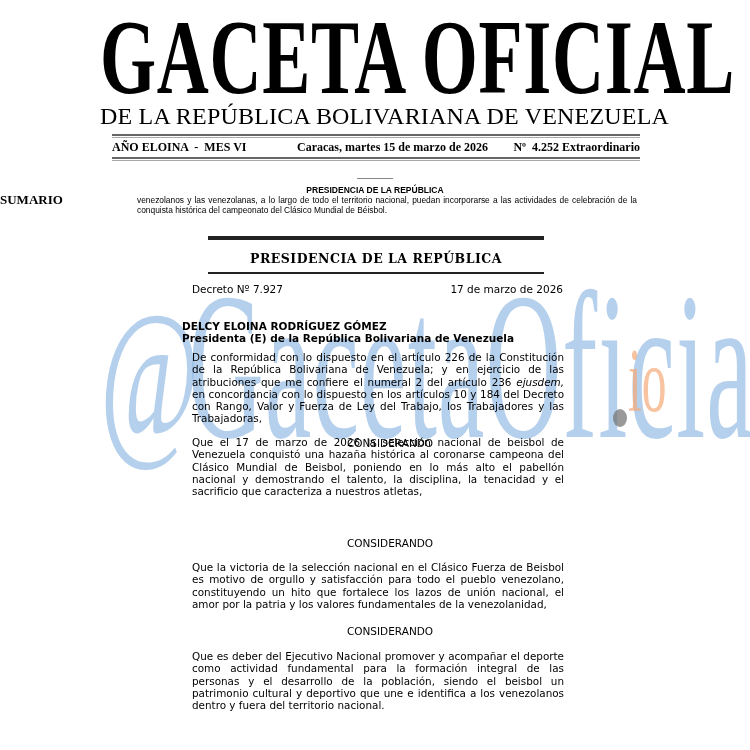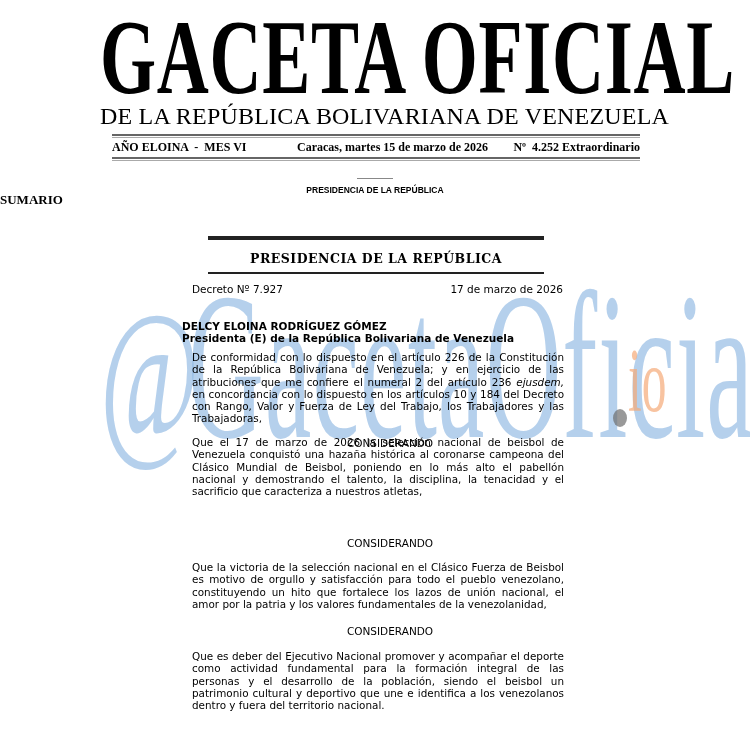--- a/index.html
+++ b/index.html
@@ -79,20 +79,21 @@
   <span class="center">Caracas, martes 15 de marzo de 2026</span>
   <span class="right" style="white-space:pre">Nº  4.252 Extraordinario</span>
 </div>
 <div class="rule-bot"></div>
 <div class="rule-bot2"></div>
 
 <div class="sumario">SUMARIO</div>
 <div class="sumario-rule"></div>
 <div class="summary-heading">PRESIDENCIA DE LA REPÚBLICA</div>
 <div class="summary-text">
+  <span class="indent">venezolanos y las venezolanas, a lo largo de todo el territorio nacional, puedan incorporarse a las actividades de celebración de la conquista histórica del campeonato del Clásico Mundial de Béisbol.</span>
 </div>
 
 <div class="sec-rule-thick"></div>
 <div class="sec-title">PRESIDENCIA DE LA REPÚBLICA</div>
 <div class="sec-rule-thin"></div>
 
 <div class="watermark">
   <span class="wm-at">@</span>
   <span class="wm-main">GacetaOficial</span>
   <span class="wm-dot"></span>

